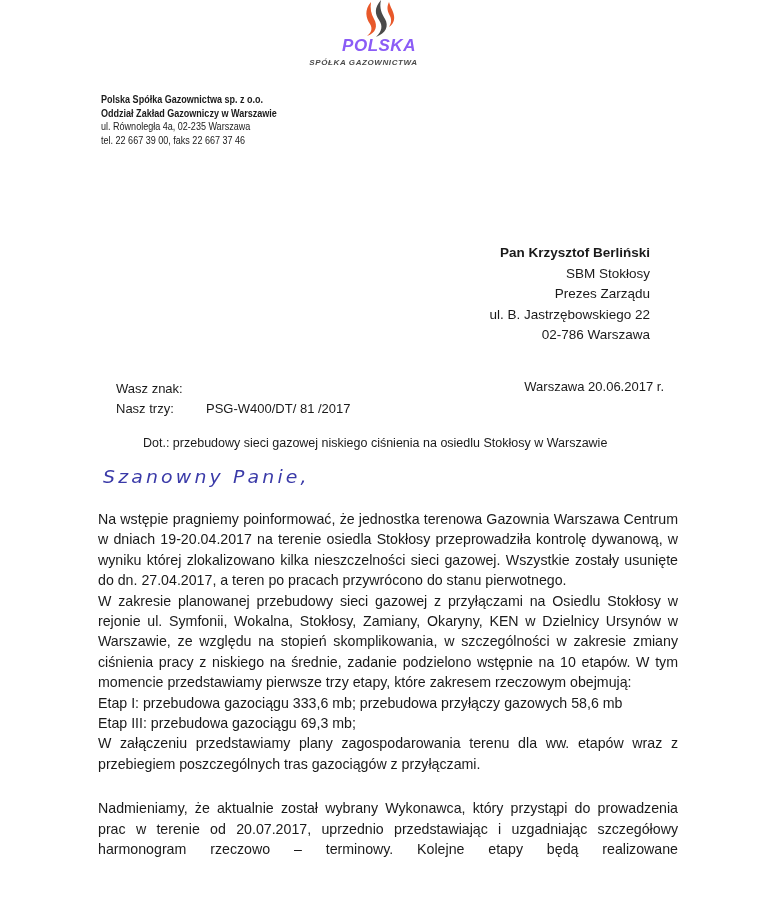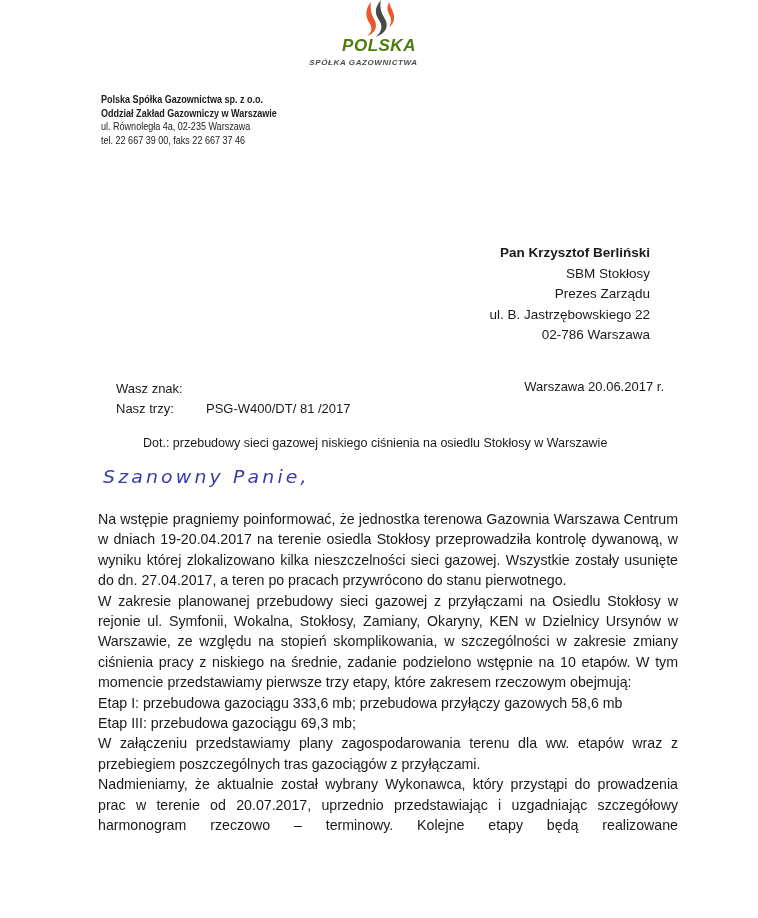--- a/index.html
+++ b/index.html
@@ -2,42 +2,42 @@
 <html><head>
   <meta charset="utf-8">
   <style>
     html, body { margin: 0; padding: 0; }
     body {
       width: 758px; height: 918px; overflow: hidden; background: #ffffff;
       font-family: "Liberation Sans", sans-serif; color: #1a1a1a; position: relative;
     }
     .logo { position: absolute; left: 0; top: 0; width: 758px; text-align: center; }
     .logo svg { position: absolute; left: 362px; top: 0px; }
-    .logo-name { position: absolute; left: 0; width: 758px; top: 36px; font-size: 17px; font-weight: bold; font-style: italic; color: #4d7c0f; letter-spacing: 0.5px; text-align: center; }
+    .logo-name { position: absolute; left: 0; width: 758px; top: 36px; font-size: 17px; font-weight: bold; font-style: italic; color: #8b5cf6; letter-spacing: 0.5px; text-align: center; }
     .logo-sub { position: absolute; left: 0; width: 727px; top: 58px; font-size: 8px; font-weight: bold; font-style: italic; color: #4a4a4a; letter-spacing: 0.6px; text-align: center; }
 
     .sender { position: absolute; left: 101px; top: 93px; font-family: "Liberation Sans", sans-serif; font-size: 10.5px; line-height: 13.5px; transform: scaleX(0.86); transform-origin: left top; white-space: nowrap; }
     .sender .b { font-weight: bold; }
 
     .recipient { position: absolute; right: 108px; top: 243px; text-align: right; font-size: 13.5px; line-height: 20.5px; }
     .recipient .b { font-weight: bold; }
 
     .refs { position: absolute; left: 116px; top: 379px; font-size: 13px; line-height: 20px; }
     .refs .row { display: flex; }
     .refs .lbl { width: 90px; }
     .refs .val { font-weight: normal; }
     .date { position: absolute; right: 94px; top: 379px; font-size: 13px; }
 
     .subject { position: absolute; left: 99px; top: 436px; font-size: 12.5px; margin-left: 44px; }
 
     .greeting { position: absolute; left: 103px; top: 466px; font-family: "DejaVu Sans", sans-serif; font-size: 18px; color: #3a3aa8; font-style: italic; letter-spacing: 3px; transform: scaleX(1.05); transform-origin: left top; }
 
     .body { position: absolute; left: 98px; top: 509px; width: 580px; font-size: 14.2px; line-height: 20.4px; }
     .body p { margin: 0; text-align: justify; }
-    .body p.last { text-align-last: justify; }
+    .body p.last { text-align-last: justify; margin-top: 24px; }
   </style>
 </head>
 <body>
 
 <div class="logo">
   <svg width="34" height="38" viewBox="0 0 34 38">
     <path d="M9 2 C2 10, 4 18, 8 24 C11 29, 9 33, 5 36 C14 33, 16 26, 12 19 C9 14, 8 8, 9 2 Z" fill="#e8582a"></path>
     <path d="M19 0 C12 8, 13 14, 17 20 C21 26, 20 31, 14 37 C24 33, 27 26, 23 19 C20 14, 17 8, 19 0 Z" fill="#4a4a4a"></path>
     <path d="M27 2 C24 8, 26 12, 28 16 C30 20, 29 24, 27 27 C33 23, 33 17, 31 12 C30 9, 28 6, 27 2 Z" fill="#e8582a"></path>
   </svg>

